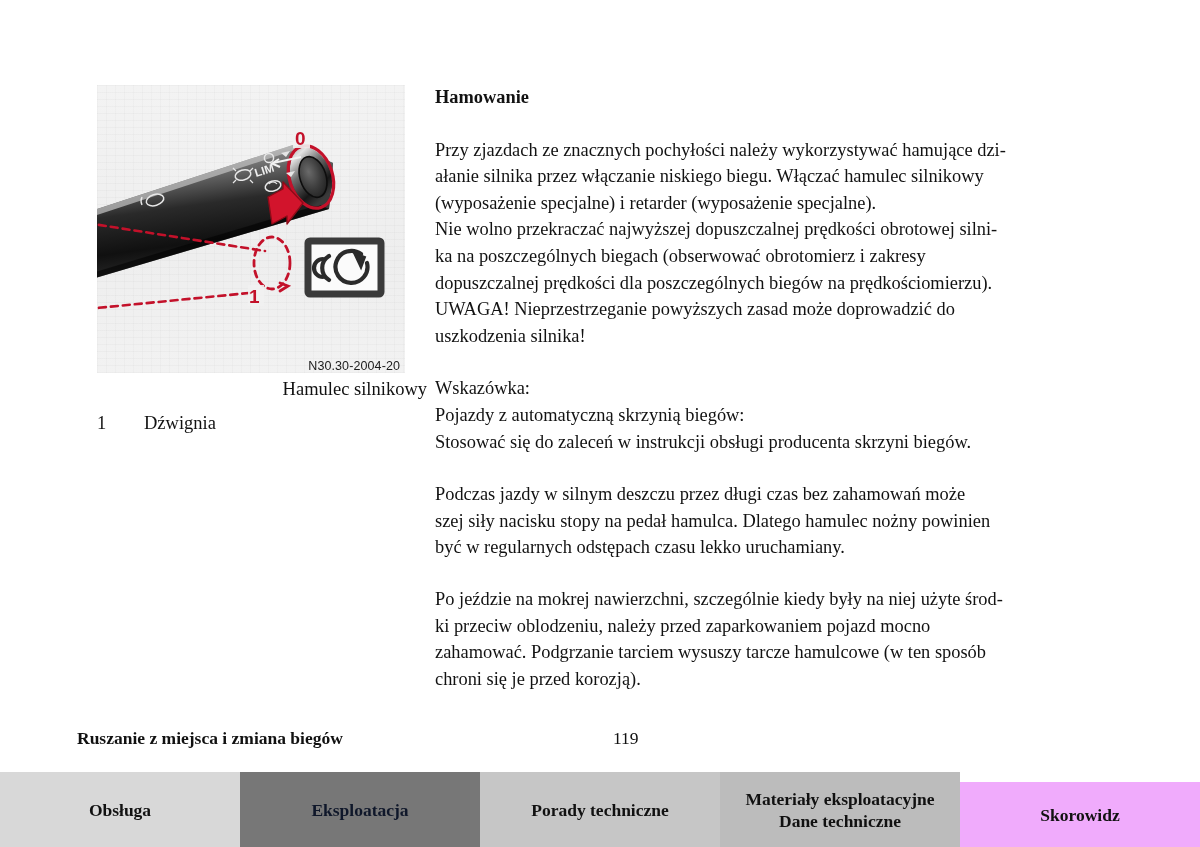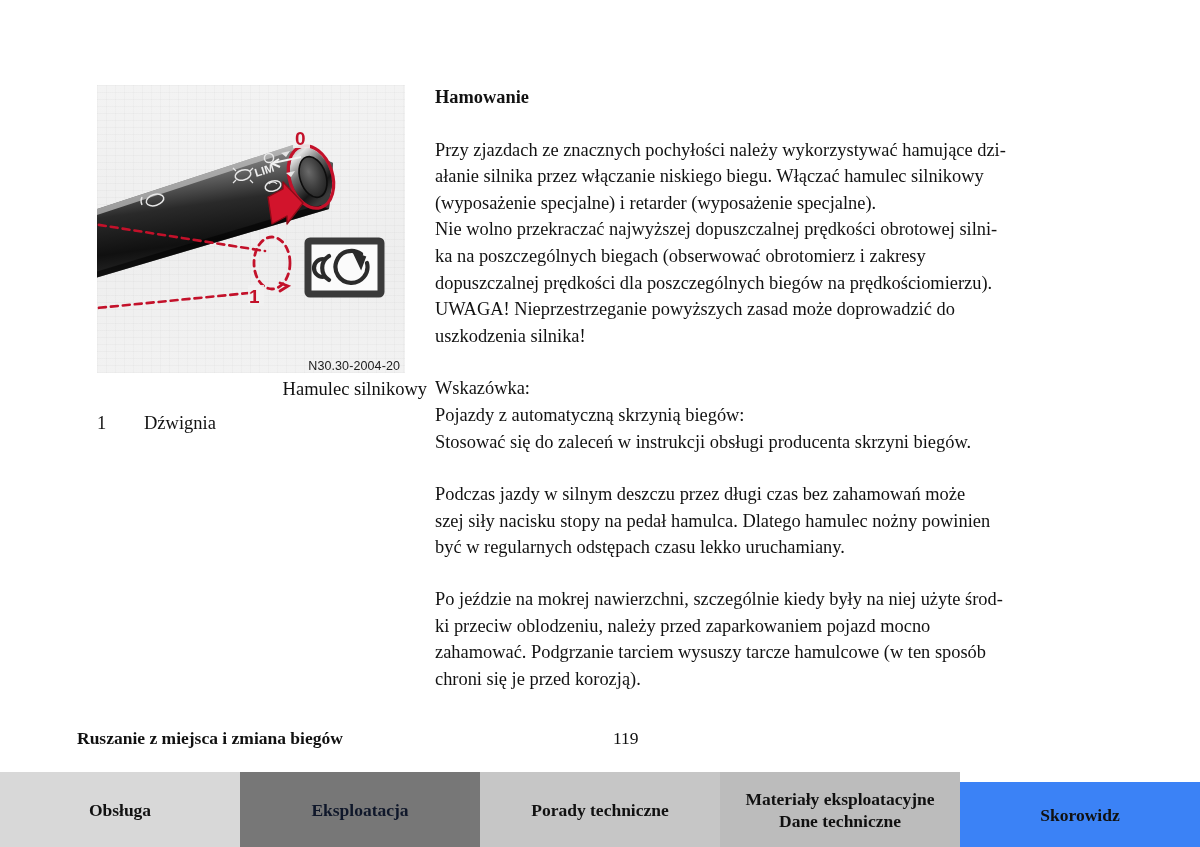--- a/index.html
+++ b/index.html
@@ -335,20 +335,20 @@
       <span>
         <span class="tline">Porady techniczne</span>
       </span>
     </div>
     <div class="tab" style="width: 240px; flex: 0 0 240px; background: rgb(188, 188, 188); color: rgb(17, 17, 17);">
       <span>
         <span class="tline">Materiały eksploatacyjne</span>
         <span class="tline">Dane techniczne</span>
       </span>
     </div>
-    <div class="tab" style="width: 240px; flex: 0 0 240px; background: #3b82f6; color: rgb(17, 17, 17); margin-top: 10px;">
+    <div class="tab" style="width: 240px; flex: 0 0 240px; background: #f0abfc; color: rgb(17, 17, 17); margin-top: 10px;">
       <span>
         <span class="tline">Skorowidz</span>
       </span>
     </div>
   </div>
 
 </div>
 
 </body></html>

